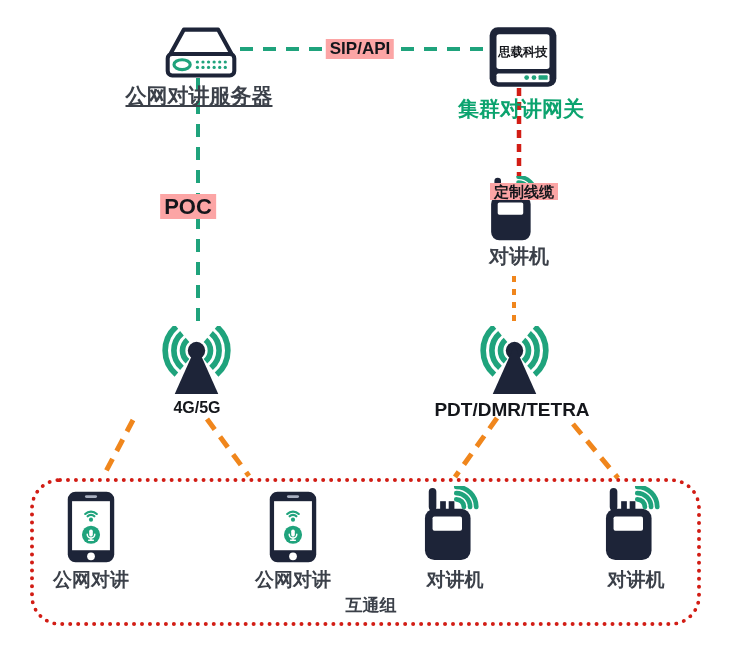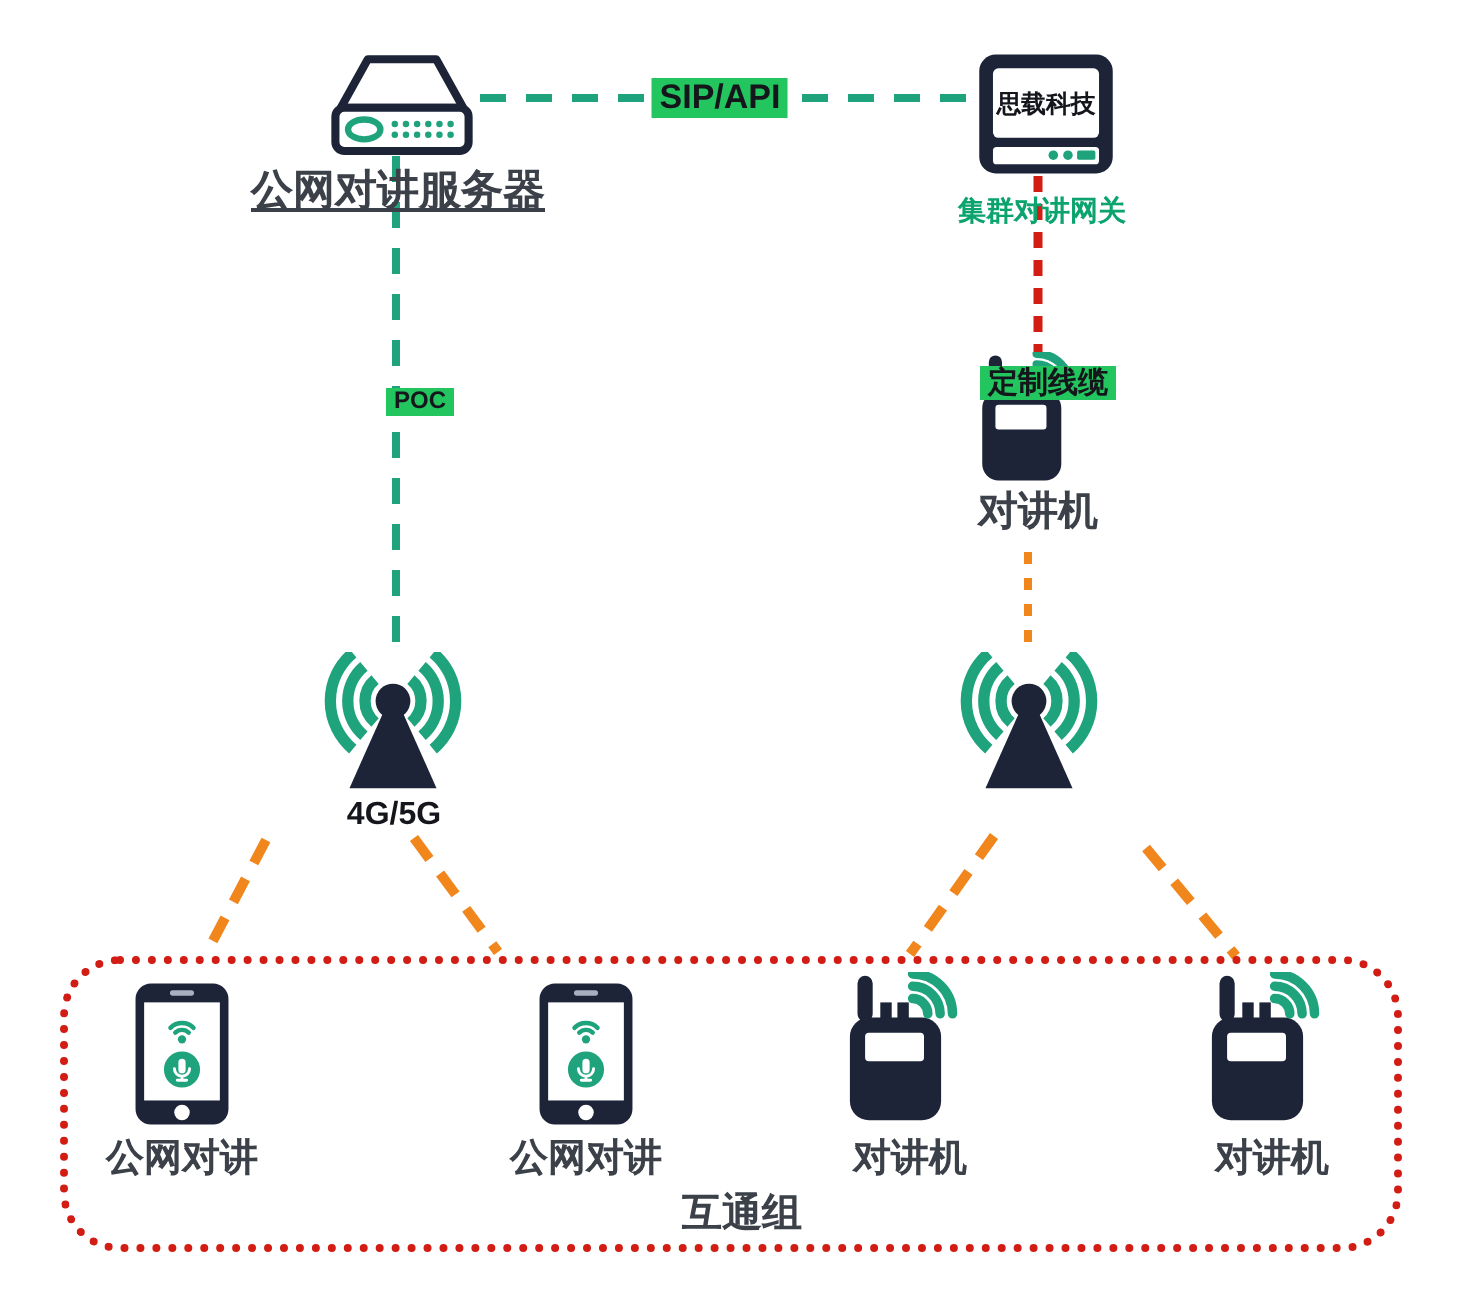--- a/index.html
+++ b/index.html
@@ -6,21 +6,21 @@
   #canvas{
     position:relative;width:735px;height:651px;background:#ffffff;overflow:hidden;
     font-family:"Liberation Sans","DejaVu Sans",sans-serif;
   }
   .lbl{
     position:absolute;transform:translateX(-50%);white-space:nowrap;
     font-weight:bold;color:#3b4049;line-height:1.15;
   }
   .lbl.black{color:#14161b;}
   .lbl.green{color:#0ba36e;}
-  .lbl.online{background:#22c55e;padding:0 4px;}
+  .lbl.online{background:#fca5a5;padding:0 4px;}
   #lines{position:absolute;left:0;top:0;z-index:1;}
   .icon{position:absolute;z-index:2;}
   .lblz{z-index:3;}
   #group-box{
     position:absolute;left:30px;top:478px;width:663px;height:140px;
     border:4px dotted #d21d15;border-radius:30px;z-index:1;background:transparent;
   }
   svg text{font-family:"Liberation Sans","DejaVu Sans",sans-serif;}
 </style>
 </head>
@@ -175,34 +175,35 @@
       <path d="M46 22 A 8 8 0 0 0 38 14"></path>
       <path d="M52.5 22 A 14.5 14.5 0 0 0 38 7.5"></path>
       <path d="M59 22 A 21 21 0 0 0 38 1"></path>
     </g>
   </svg>
 
   <div class="lbl lblz" style="left:199px;top:84px;font-size:21px;text-decoration:underline;">公网对讲服务器</div>
 
   <div class="lbl lblz black online" style="left:360px;top:39px;font-size:17px;">SIP/API</div>
 
-  <div class="lbl lblz green" style="left:521px;top:97px;font-size:14px;">集群对讲网关</div>
+  <div class="lbl lblz green" style="left:521px;top:97px;font-size:21px;">集群对讲网关</div>
 
   <div class="lbl lblz black online" style="left:524px;top:138px;font-size:15px;margin-top:45px;">定制线缆</div>
 
-  <div class="lbl lblz black online" style="left:210px;top:194px;font-size:12px;">POC</div>
+  <div class="lbl lblz black online" style="left:188px;top:194px;font-size:22px;">POC</div>
 
   <div class="lbl lblz" style="left:519px;top:245px;font-size:20px;">对讲机</div>
 
   <div class="lbl lblz black" style="left:197px;top:399px;font-size:16px;">4G/5G</div>
 
+  <div class="lbl lblz black" style="left:512px;top:399px;font-size:19px;">PDT/DMR/TETRA</div>
 
   <div class="lbl lblz" style="left:91px;top:569px;font-size:19px;">公网对讲</div>
 
   <div class="lbl lblz" style="left:293px;top:569px;font-size:19px;">公网对讲</div>
 
   <div class="lbl lblz" style="left:455px;top:569px;font-size:19px;">对讲机</div>
 
   <div class="lbl lblz" style="left:636px;top:569px;font-size:19px;">对讲机</div>
 
-  <div class="lbl lblz" style="left:371px;top:596px;font-size:20px;">互通组</div>
+  <div class="lbl lblz" style="left:371px;top:596px;font-size:17px;">互通组</div>
 
 </div>
 
 </body></html>

